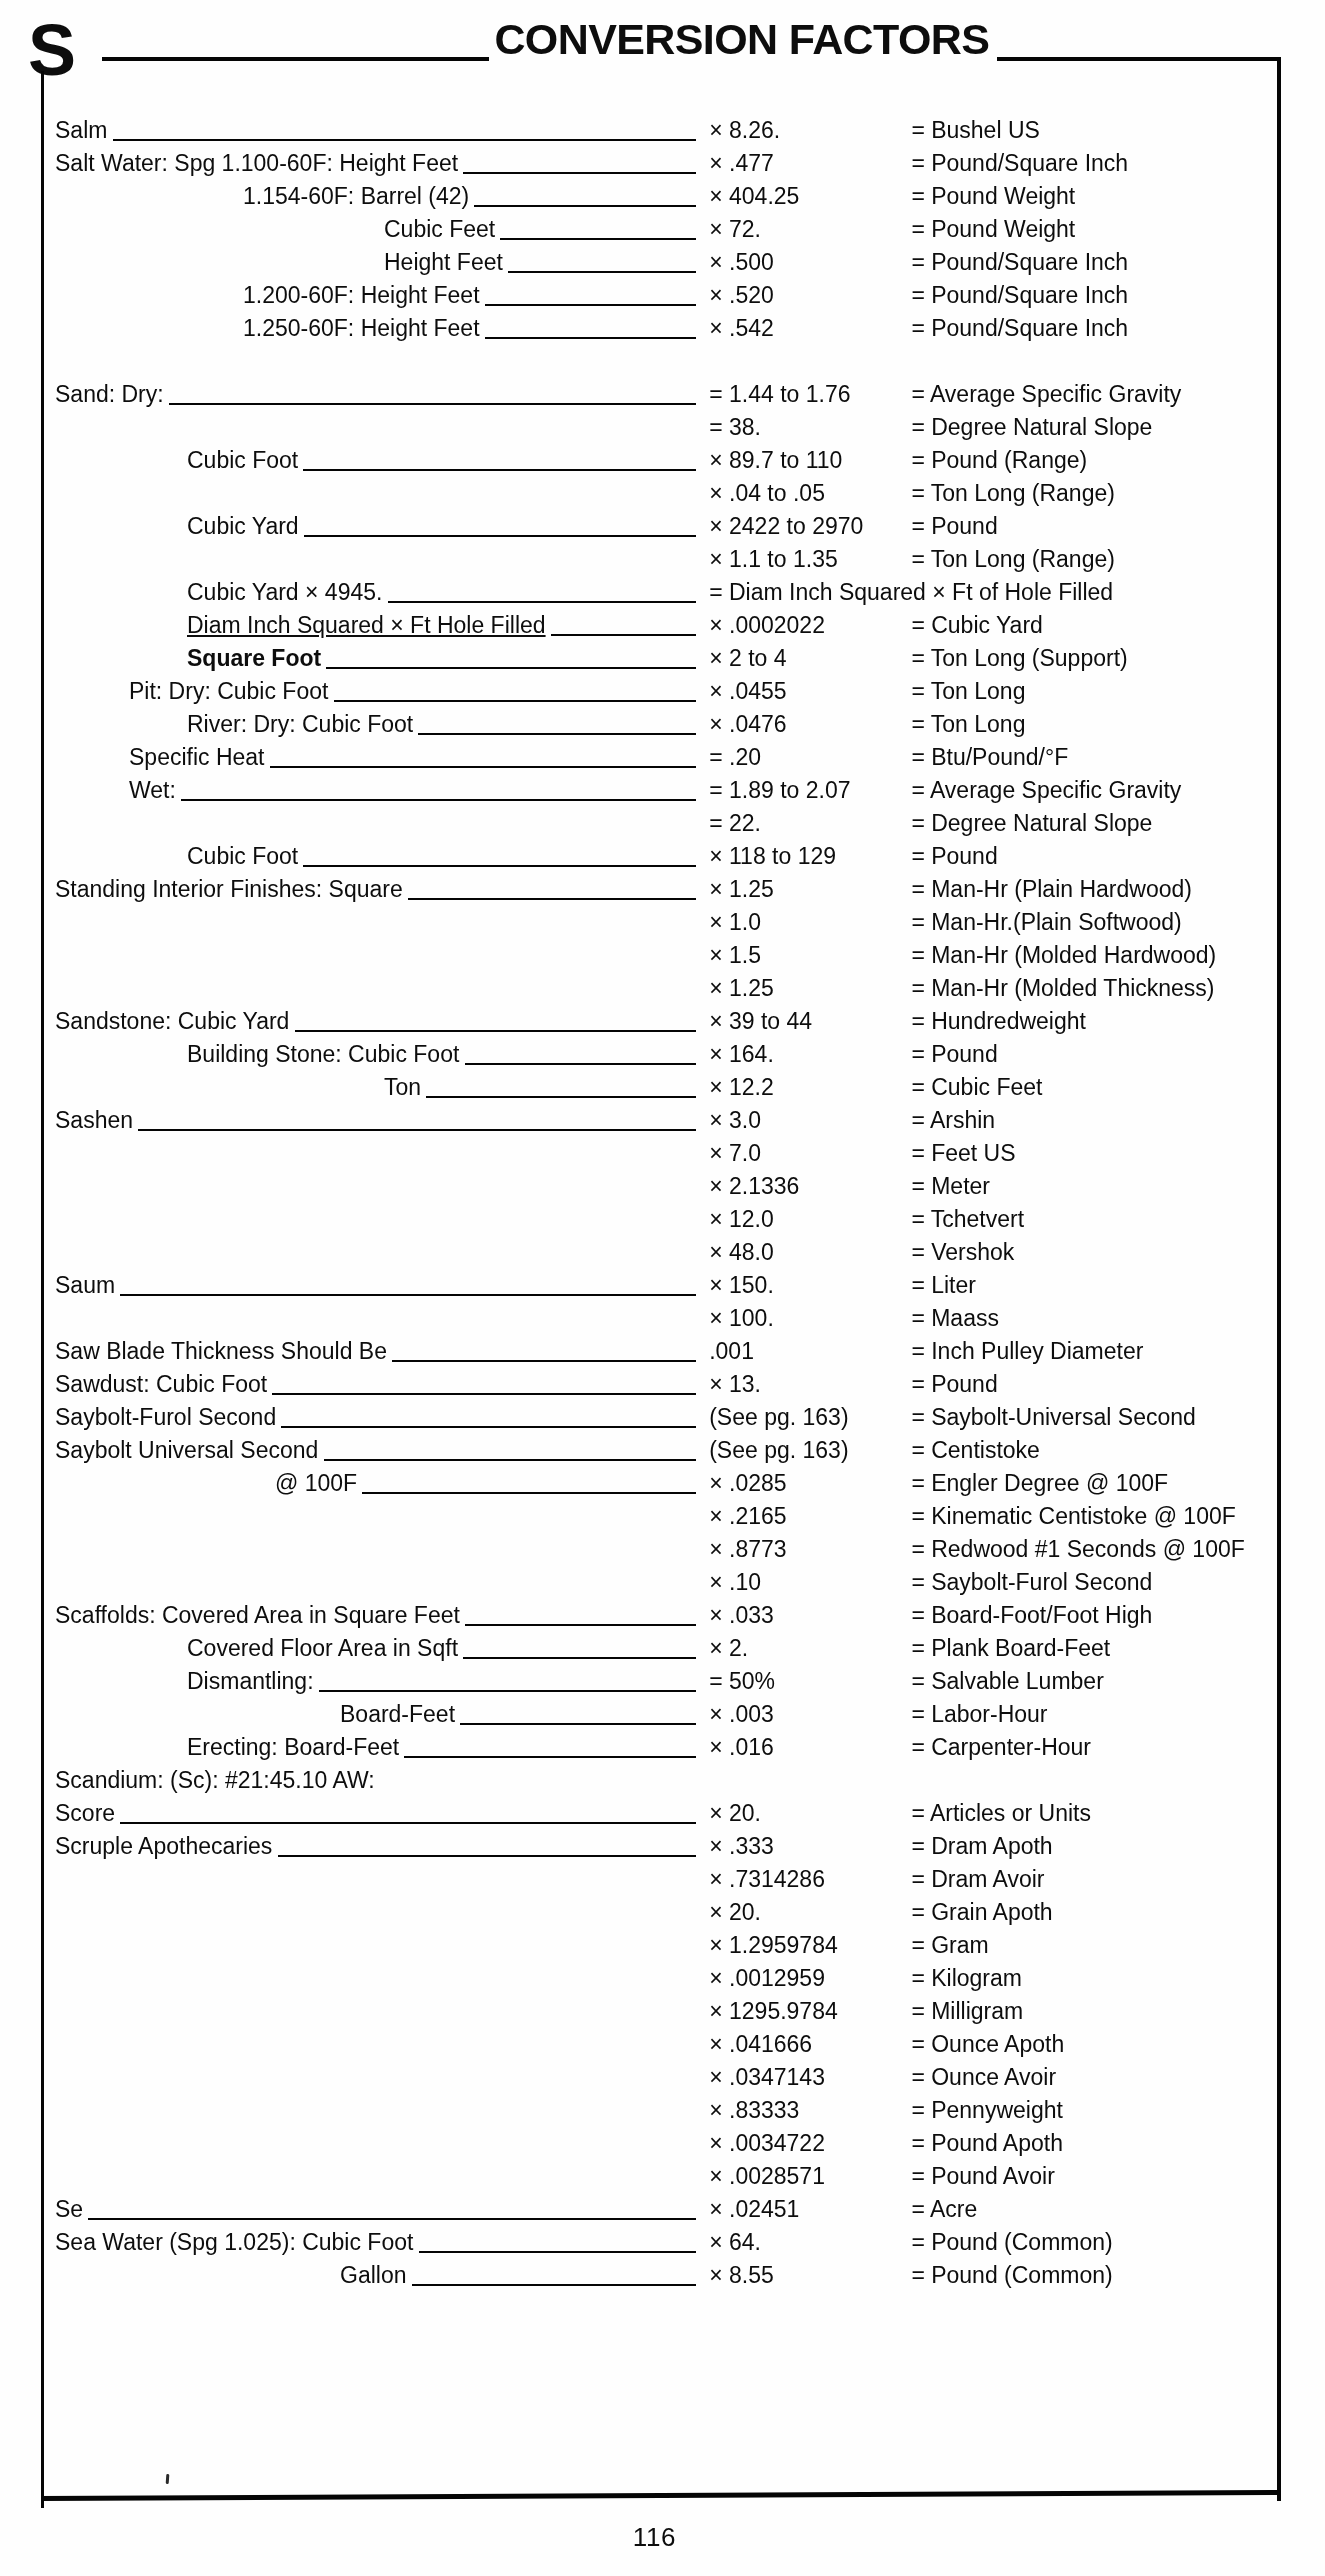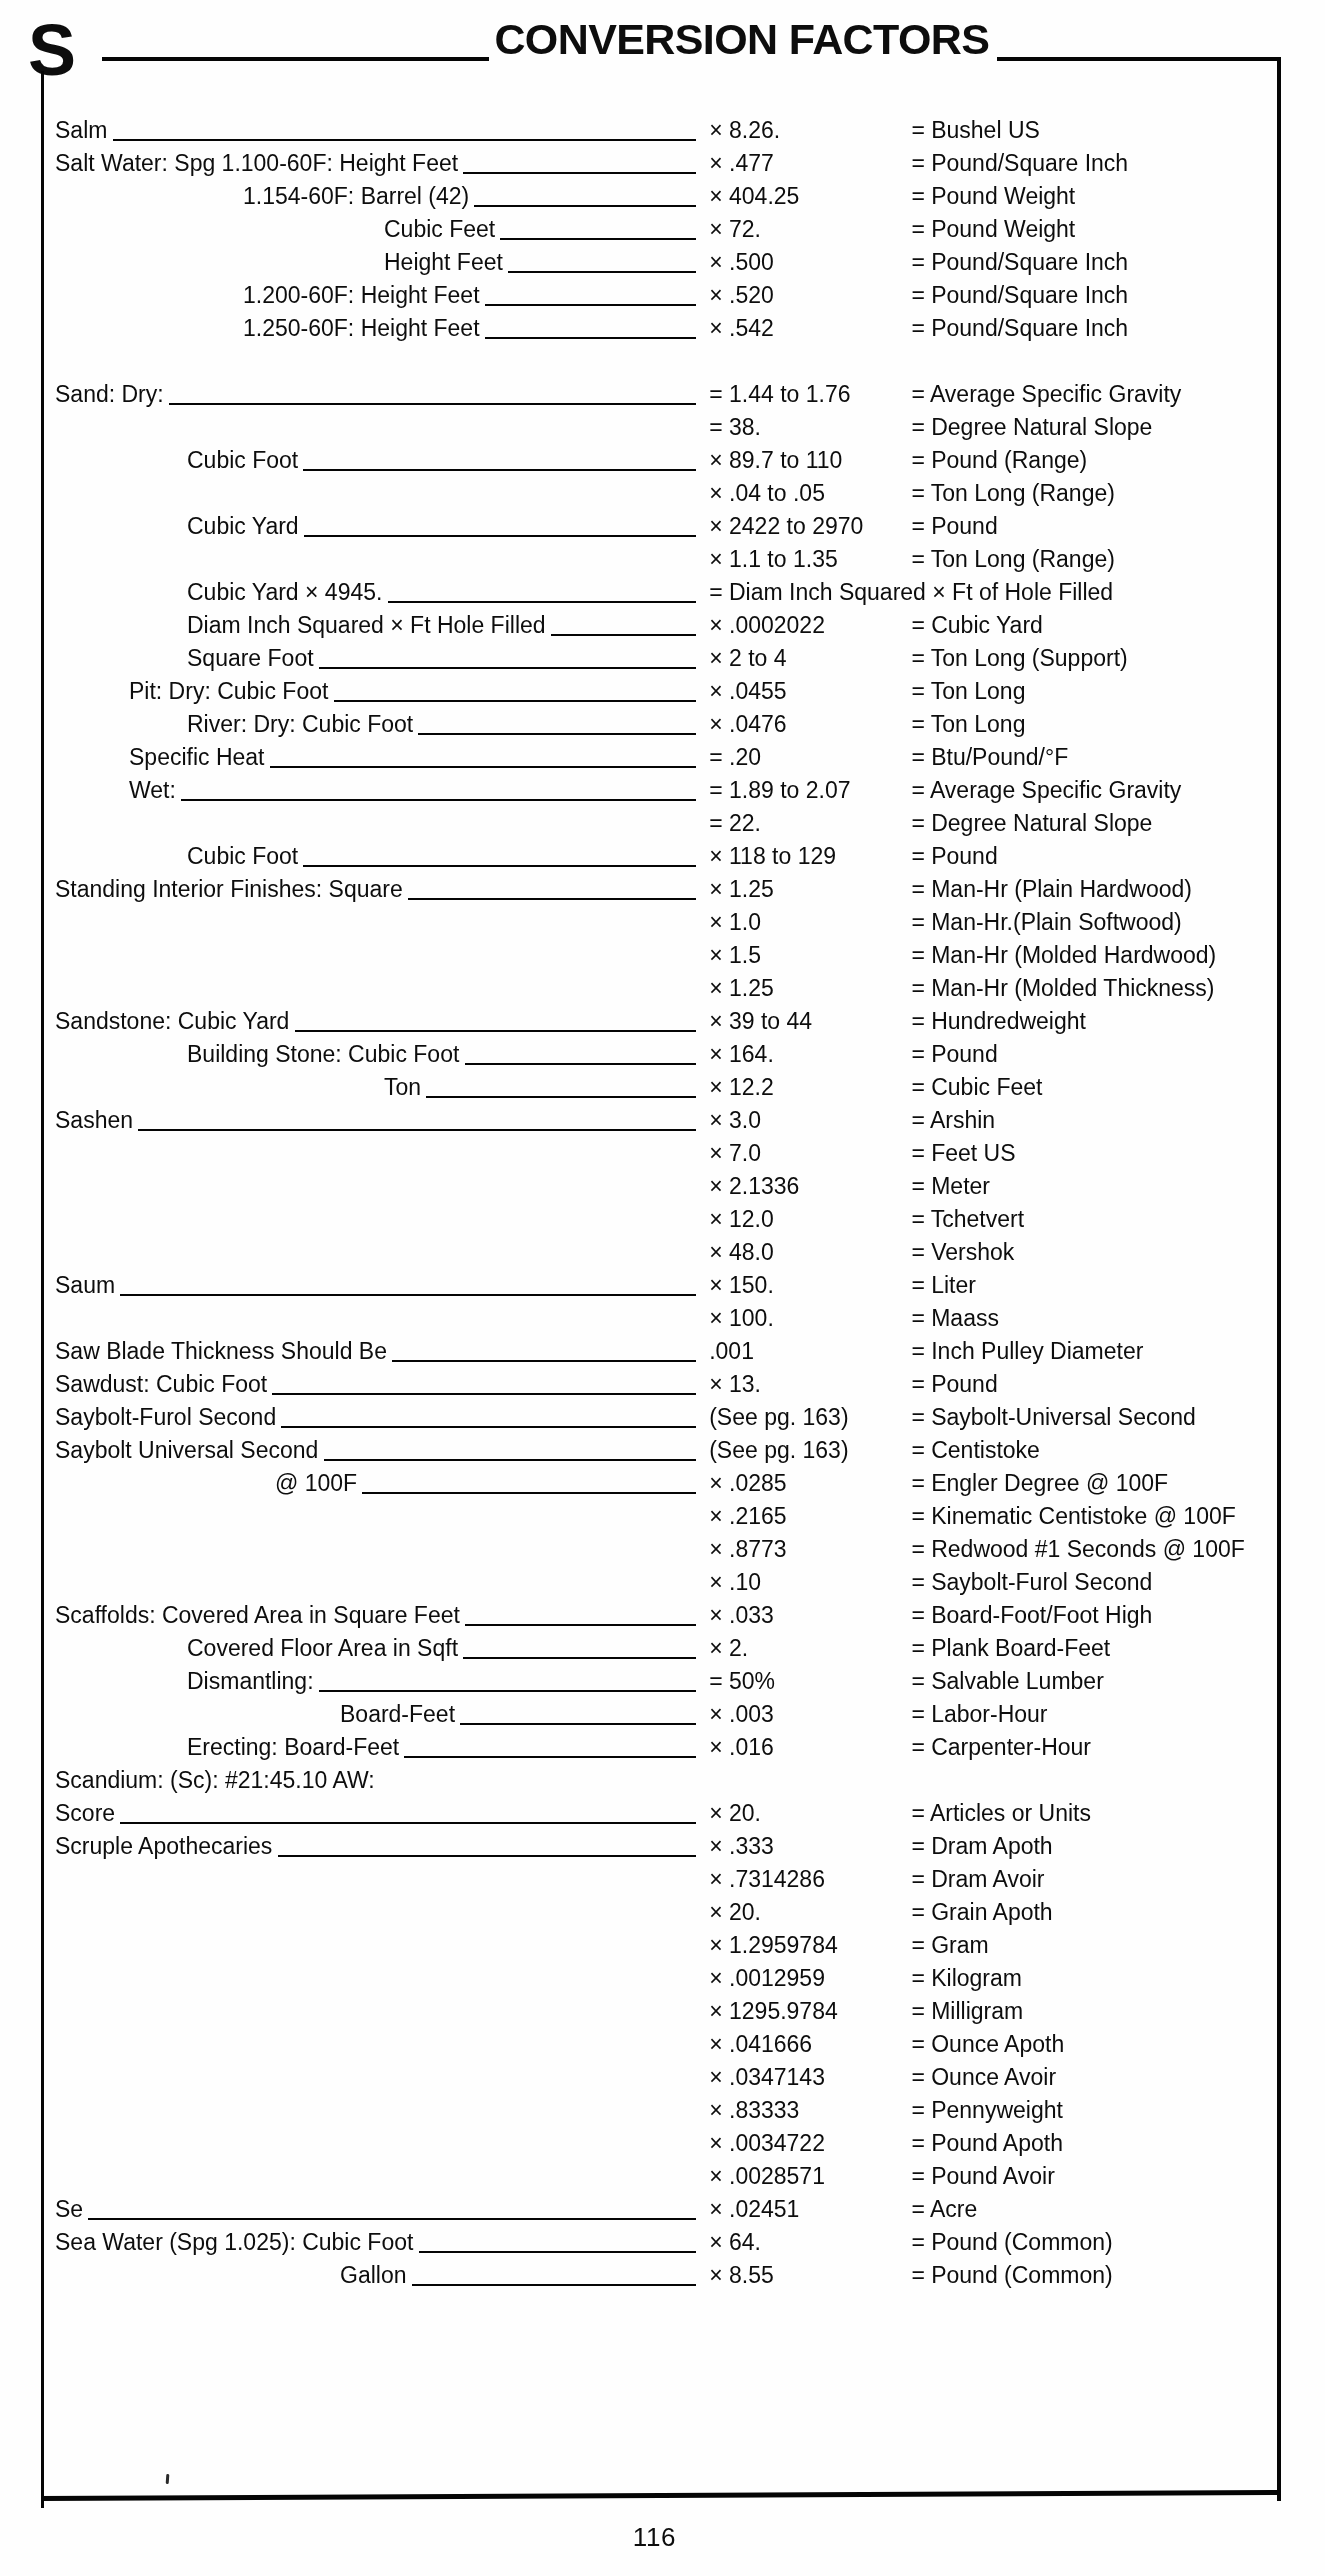--- a/index.html
+++ b/index.html
@@ -190,29 +190,29 @@
       </div>
       <div class="row">
         <div class="c1">
           <span class="lbl" style="padding-left: 132px;">Cubic Yard × 4945.</span>
           <span class="ldr"></span>
         </div>
         <div class="c2 span">= Diam Inch Squared × Ft of Hole Filled</div>
       </div>
       <div class="row">
         <div class="c1">
-          <span class="lbl" style="padding-left: 132px;">Diam Inch Squared × Ft Hole Filled</span>
+          <span class="lbl" style="padding-left: 132px; text-decoration: underline;">Diam Inch Squared × Ft Hole Filled</span>
           <span class="ldr"></span>
         </div>
         <div class="c2">× .0002022</div>
         <div class="c3">= Cubic Yard</div>
       </div>
       <div class="row">
         <div class="c1">
-          <span class="lbl" style="padding-left: 132px;">Square Foot</span>
+          <span class="lbl" style="padding-left: 132px; font-weight: bold;">Square Foot</span>
           <span class="ldr"></span>
         </div>
         <div class="c2">× 2 to 4</div>
         <div class="c3">= Ton Long (Support)</div>
       </div>
       <div class="row">
         <div class="c1">
           <span class="lbl" style="padding-left: 74px;">Pit: Dry: Cubic Foot</span>
           <span class="ldr"></span>
         </div>

